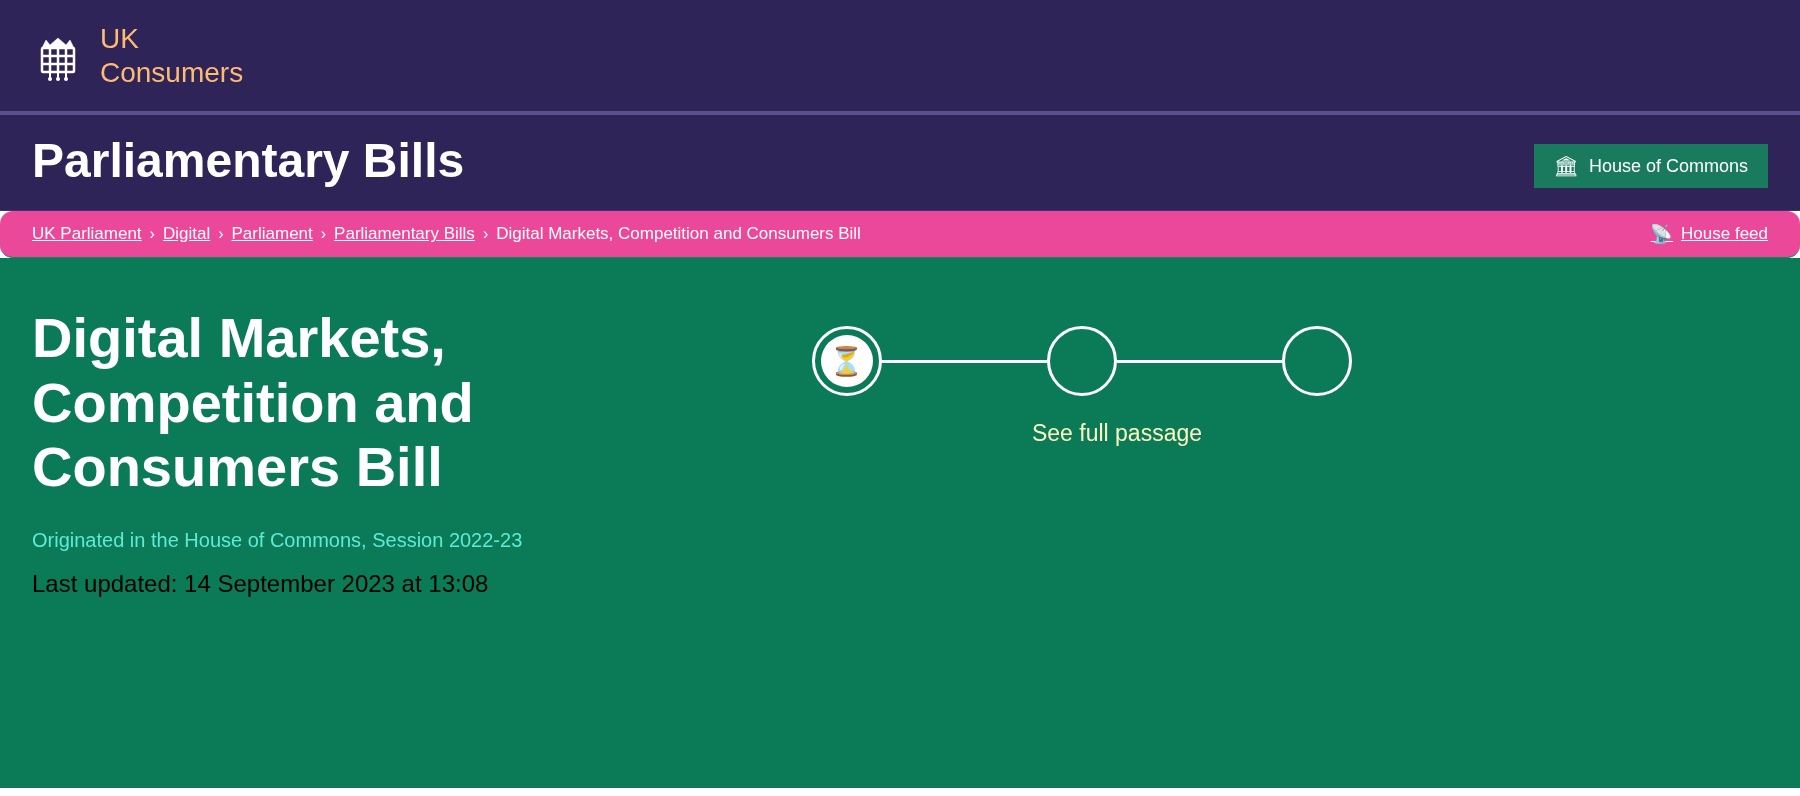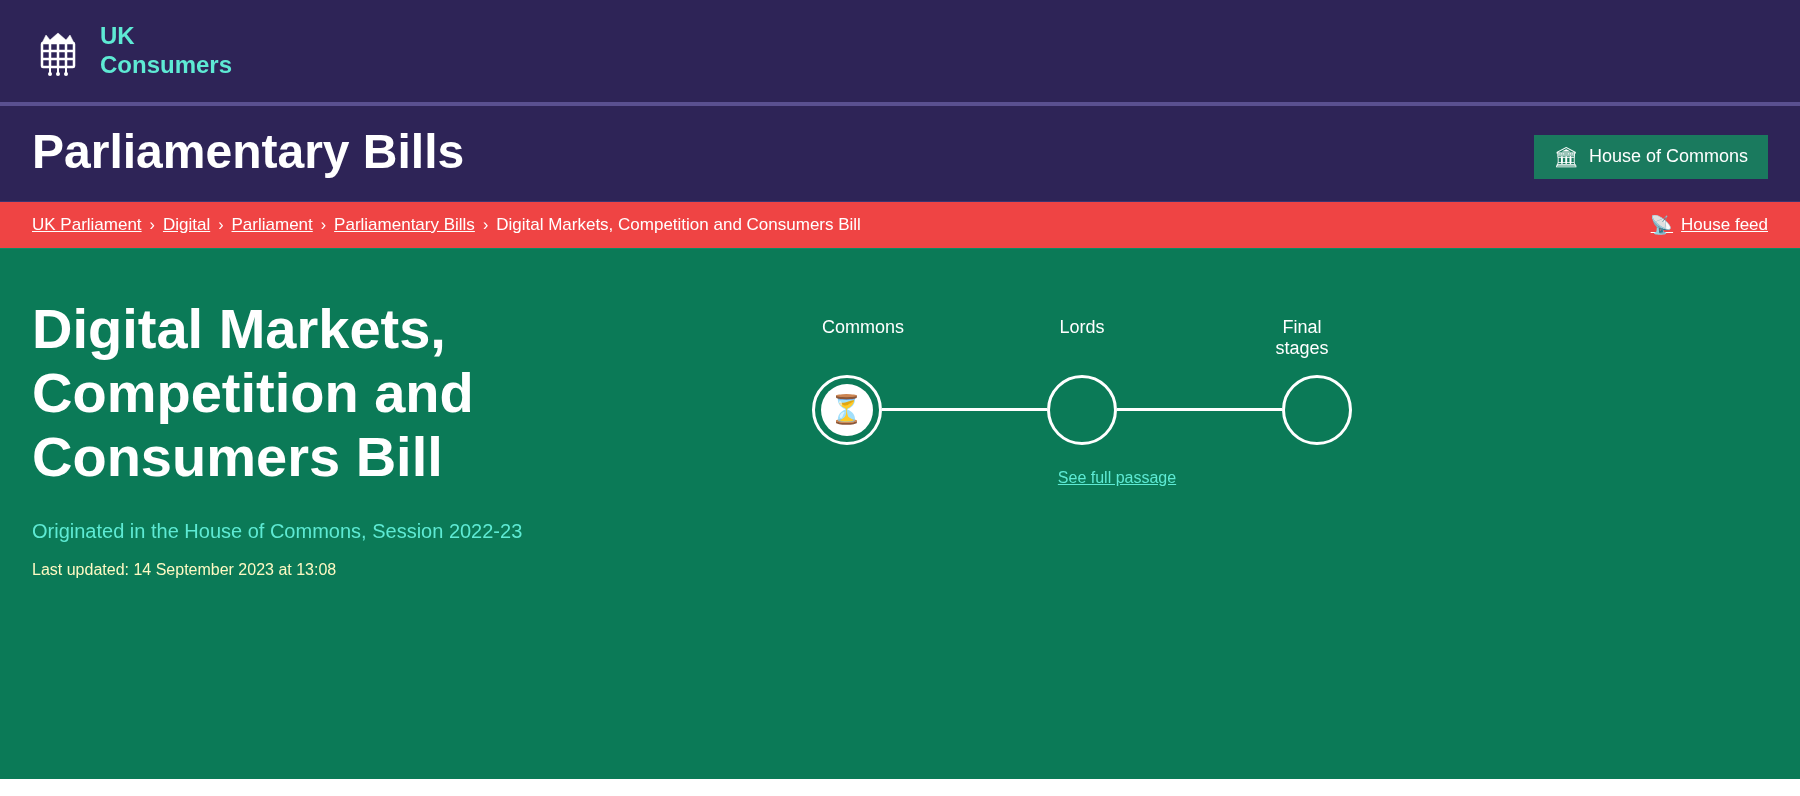--- a/index.html
+++ b/index.html
@@ -15,23 +15,23 @@
       border-bottom: 4px solid #5a5090;
     }
 
     .logo-icon {
       width: 52px;
       height: 52px;
       flex-shrink: 0;
     }
 
     .logo-text {
-      color: #5eead4;
-      font-size: 24px;
-      font-weight: bold;
+      color: #fdba74;
+      font-size: 28px;
+      font-weight: normal;
       line-height: 1.2;
     }
 
     
     .title-bar {
       background-color: #2e2457;
       padding: 18px 32px 22px 32px;
       display: flex;
       align-items: flex-end;
       justify-content: space-between;
@@ -57,26 +57,27 @@
       cursor: pointer;
       white-space: nowrap;
     }
 
     .hoc-icon {
       font-size: 20px;
     }
 
     
     .breadcrumb-bar {
-      background-color: #ef4444;
+      background-color: #ec4899;
       padding: 12px 32px;
       display: flex;
       align-items: center;
       justify-content: space-between;
       border-bottom: 1px solid #0d8a63;
+      border-radius: 13px;
     }
 
     .breadcrumb {
       display: flex;
       align-items: center;
       gap: 8px;
       font-size: 17px;
       flex-wrap: wrap;
     }
 
@@ -141,22 +142,22 @@
       margin-bottom: 30px;
     }
 
     .bill-origin {
       color: #5eead4;
       font-size: 20px;
       margin-bottom: 18px;
     }
 
     .bill-updated {
-      color: #fef9c3;
-      font-size: 16px;
+      color: #000000;
+      font-size: 24px;
     }
 
     
     .passage-diagram {
       flex-shrink: 0;
       width: 580px;
       padding-top: 20px;
     }
 
     .stage-labels {
@@ -216,23 +217,22 @@
       height: 3px;
       background-color: white;
     }
 
     .see-full-passage {
       text-align: center;
       margin-left: 70px;
     }
 
     .see-full-passage a {
-      color: #5eead4;
-      text-decoration: underline;
-      font-size: 16px;
+      color: #fef9c3;
+      font-size: 23px;
       cursor: pointer;
     }
 
     
   </style>
 </head>
 <body>
 
 <header class="top-header">
   <div class="logo-icon">
@@ -292,25 +292,20 @@
 </nav>
 
 <main class="main-content">
   <div class="bill-info">
     <h2 class="bill-title">Digital Markets, Competition and Consumers Bill</h2>
     <p class="bill-origin">Originated in the House of Commons, Session 2022-23</p>
     <p class="bill-updated">Last updated: 14 September 2023 at 13:08</p>
   </div>
 
   <div class="passage-diagram">
-    <div class="stage-labels">
-      <span class="stage-label">Commons</span>
-      <span class="stage-label">Lords</span>
-      <span class="stage-label">Final stages</span>
-    </div>
     <div class="stage-circles">
       <div class="stage-circle active">
         <div class="hourglass">⏳</div>
       </div>
       <div class="stage-line"></div>
       <div class="stage-circle"></div>
       <div class="stage-line"></div>
       <div class="stage-circle"></div>
     </div>
     <div class="see-full-passage">

